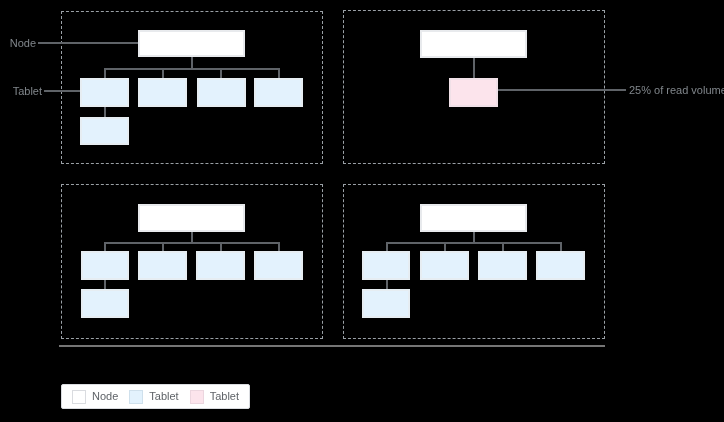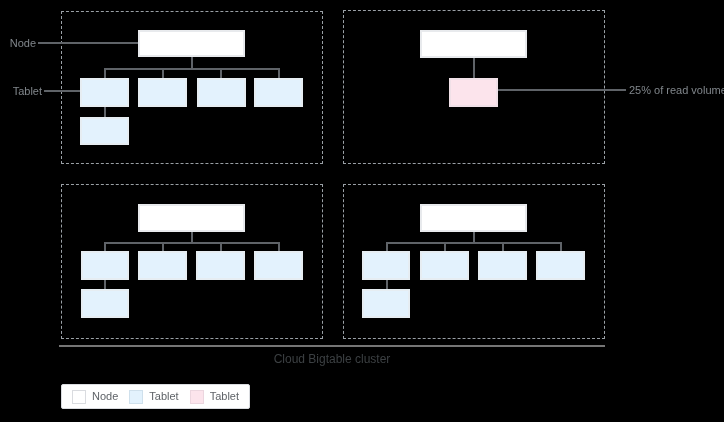--- a/index.html
+++ b/index.html
@@ -104,21 +104,20 @@
   <div class="callout-label right-align" style="left:4px;top:36px;width:32px;">Node</div>
   <div class="callout-line" style="left:38px;top:42px;width:100px;height:2px;"></div>
 
   <div class="callout-label right-align" style="left:4px;top:84px;width:38px;">Tablet</div>
   <div class="callout-line" style="left:44px;top:90px;width:36px;height:2px;"></div>
 
   <div class="callout-line" style="left:498px;top:89px;width:128px;height:2px;"></div>
   <div class="callout-label" style="left:629px;top:83px;">25% of read volume</div>
 
   <div class="separator" style="left:59px;top:345px;width:546px;height:2px;"></div>
-  <div class="caption" style="left:59px;top:352px;width:546px;">Cloud Bigtable cluster</div>
 
   <div class="legend" style="left:61px;top:384px;">
     <div class="legend-item">
       <span class="swatch swatch-node"></span>
       <span class="legend-label">Node</span>
     </div>
     <div class="legend-item">
       <span class="swatch swatch-tablet"></span>
       <span class="legend-label">Tablet</span>
     </div>

